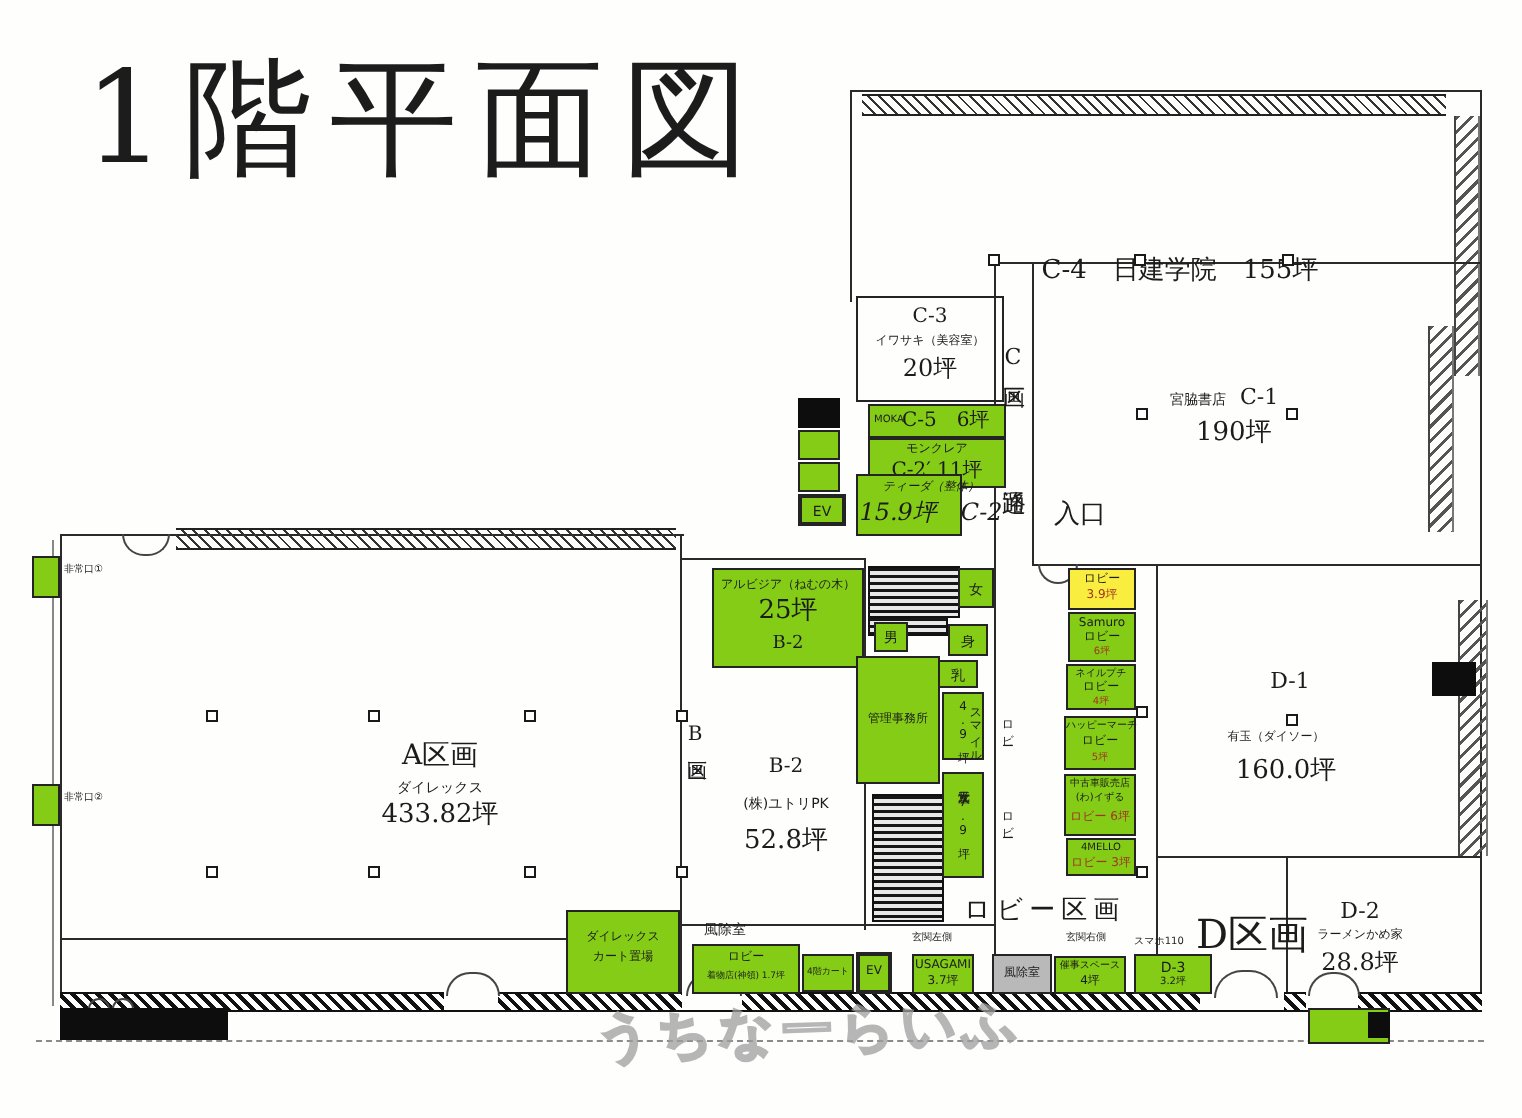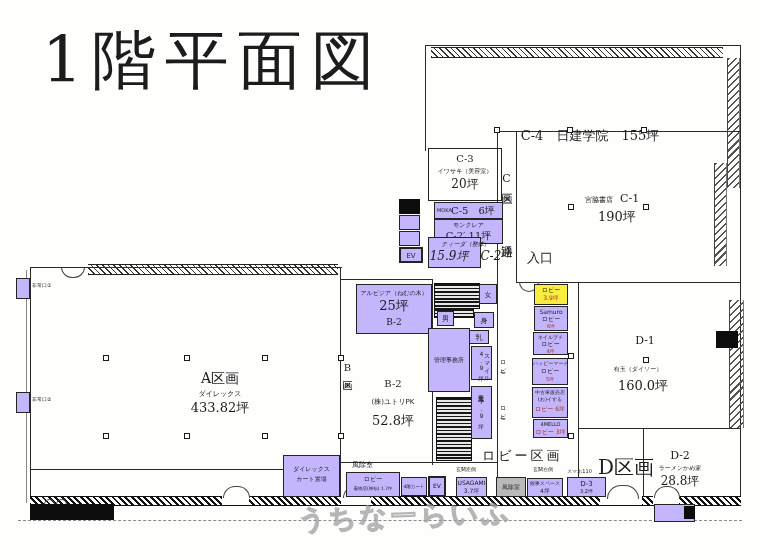--- a/index.html
+++ b/index.html
@@ -1,21 +1,21 @@
 <!DOCTYPE html>
 <html><head>
 <meta charset="utf-8">
 <style>
   html,body{margin:0;padding:0;background:#ffffff;}
   #plan{position:relative;width:761px;height:559px;background:#fefefd;overflow:hidden;
         font-family:"DejaVu Serif","Liberation Serif",serif;color:#1c1c1c;}
   .abs{position:absolute;}
   .lh{position:absolute;height:0;border-top:1px solid #2a2a2a;}
   .lv{position:absolute;width:0;border-left:1px solid #2a2a2a;}
-  .box{position:absolute;border:1px solid #242424;background:#c4b5fd;box-sizing:border-box;}
+  .box{position:absolute;border:1px solid #242424;background:#84cc16;box-sizing:border-box;}
   .nob{background:transparent;border:none;}
   .t{position:absolute;white-space:nowrap;line-height:1.15;}
   .c{text-align:center;}
   .hatch{position:absolute;border-top:1px solid #222;border-bottom:1px solid #222;
          background:repeating-linear-gradient(45deg,#333 0 1px,transparent 1px 4px);}
   .zig{position:absolute;background:repeating-linear-gradient(135deg,#555 0 1.5px,transparent 1.5px 5px);
        border-left:1px solid #444;border-right:1px solid #777;}
   .band{position:absolute;height:8px;border-top:1px solid #111;border-bottom:1px solid #111;
         background:repeating-linear-gradient(45deg,#111 0 2px,#fff 2px 4.5px);}
   .esc{position:absolute;border:1px solid #111;

